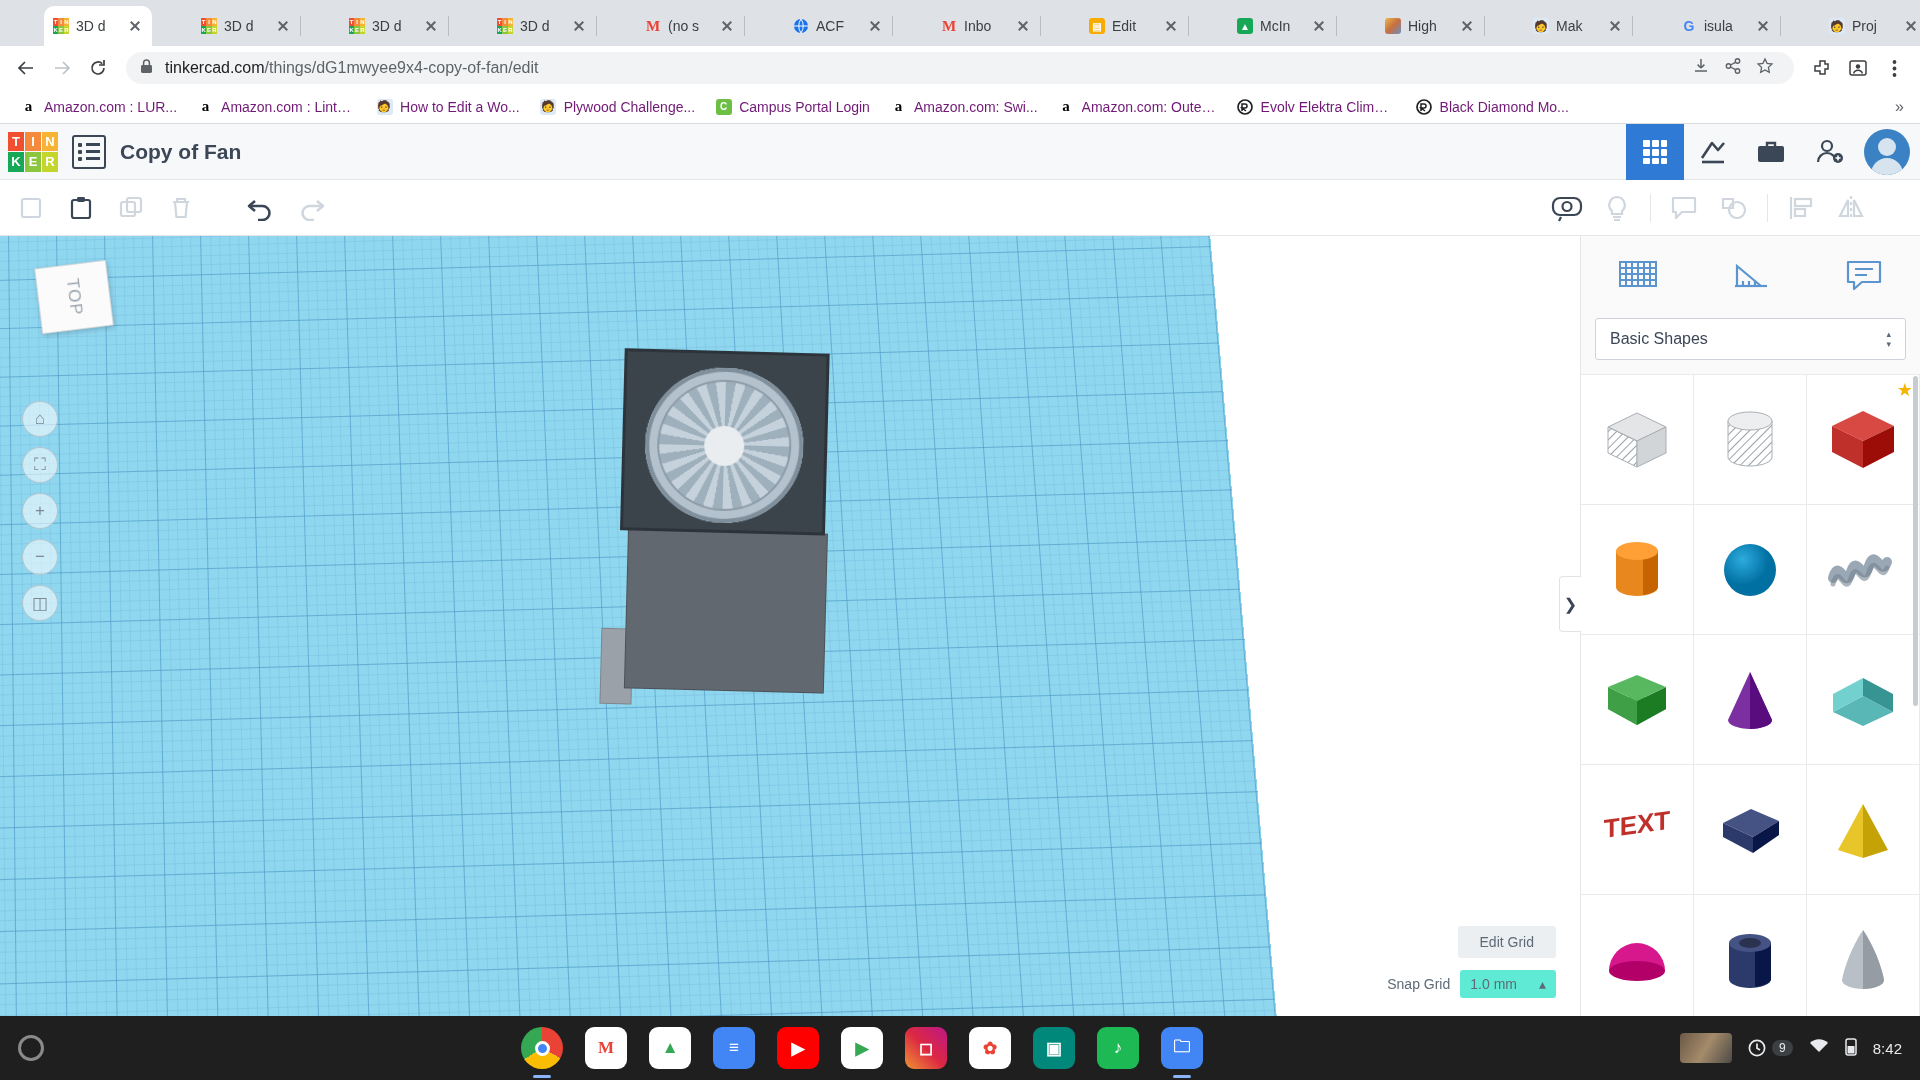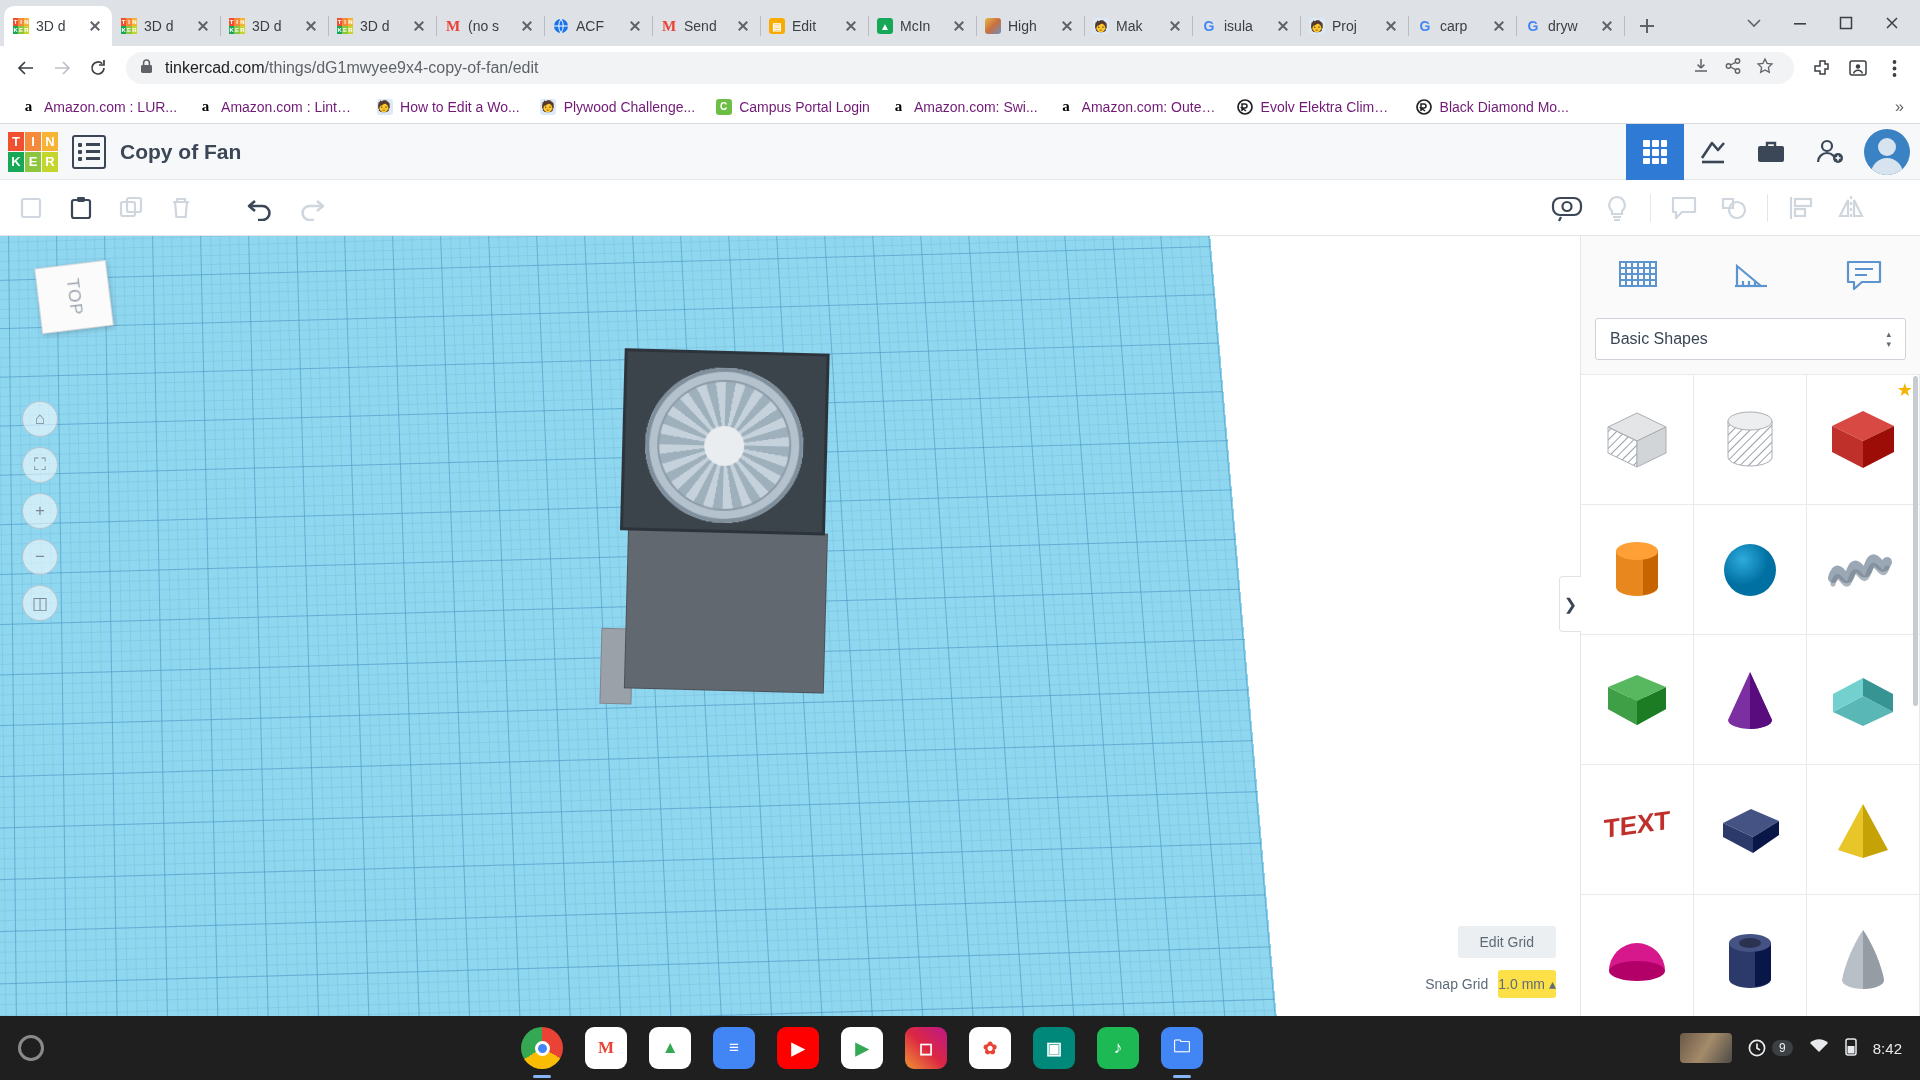--- a/index.html
+++ b/index.html
@@ -2,21 +2,21 @@
 <html><head>
 <meta charset="utf-8">
 <style>
   * { box-sizing: border-box; margin:0; padding:0; }
   html,body { width:1920px; height:1080px; overflow:hidden; font-family:"Liberation Sans", sans-serif; }
   body { background:#dee1e6; }
 
   
   .tabstrip { height:46px; background:#dee1e6; display:flex; align-items:flex-end; padding-left:4px; position:relative; }
   .tab { height:40px; min-width:0; width:108px; display:flex; align-items:center; gap:6px;
-         padding:0 8px; background:transparent; border-radius:10px 10px 0 0; position:relative; flex-shrink:0; }
+         padding:0 8px; background:transparent; border-radius:10px 10px 0 0; position:relative; flex-shrink:0;margin-left:40px; }
   .tab.active { background:#fff; }
   .tab:not(.active)::after { content:""; position:absolute; right:-1px; top:10px; height:20px; width:1px; background:#b9bcc0; }
   .tab.active::after { display:none; }
   .tab-fav { width:18px; height:18px; flex-shrink:0; display:flex; align-items:center; justify-content:center; font-size:11px; border-radius:3px; overflow:hidden; }
   .tab-title { font-size:14px; color:#3c4043; white-space:nowrap; overflow:hidden; flex:1;
                -webkit-mask-image:linear-gradient(to right,#000 70%,transparent 100%);
                mask-image:linear-gradient(to right,#000 70%,transparent 100%); }
   .tab-close { width:18px; height:18px; flex-shrink:0; position:relative; }
   .tab-close::before,.tab-close::after { content:""; position:absolute; left:3px; top:8px; width:12px; height:2px; background:#5f6368; }
   .tab-close::before { transform:rotate(45deg); }
@@ -102,21 +102,21 @@
              background:repeating-conic-gradient(#9fb0bd 0deg 9deg, #c5d2dc 9deg 18deg);
              box-shadow:inset 0 0 0 4px #7f8f9c, inset 0 0 0 12px #b4c2cd, inset 0 0 0 14px #8d9ba8;}
   .fanhub { position:absolute; left:50%; top:50%; width:40px;height:40px;margin:-20px 0 0 -20px;border-radius:50%;background:#e9edf0;}
   .body { position:absolute; left:8px; top:180px; width:200px; height:160px; background:#61686f; border:1px solid #4b5158;}
   .foot { position:absolute; left:-16px; top:280px; width:32px; height:76px; background:#9aa1a8; border:1px solid #7e858c;}
 
   .gridbtns { position:absolute; right:24px; bottom:18px; text-align:right; }
   .editgrid { display:inline-block; background:#eceff1; color:#5d6b78; font-size:14px; padding:8px 22px; border-radius:3px; }
   .snaprow { display:flex; align-items:center; gap:10px; justify-content:flex-end; margin-top:12px; }
   .snaplabel { font-size:14px; color:#5d6b78; }
-  .snapsel { background:#fde047; color:#5d6b78; font-size:14px; padding:6px 0; border-radius:3px; display:flex; gap:4px; align-items:center;}
+  .snapsel { background:#5eead4; color:#5d6b78; font-size:14px; padding:6px 10px; border-radius:3px; display:flex; gap:22px; align-items:center;}
 
   
   .rpanel { width:340px; background:#fafafa; border-left:1px solid #e4e7ea; display:flex; flex-direction:column; position:relative; }
   .rp-tabs { height:76px; display:flex; align-items:center; justify-content:space-around; background:#fafafa; }
   .rp-tab { width:60px;height:50px;display:flex;align-items:center;justify-content:center;color:#5b94cf;}
   .rp-select { margin:6px 14px 14px; height:42px; border:1px solid #cdd3d9; border-radius:3px; background:#fff;
                display:flex; align-items:center; padding:0 14px; font-size:16px; color:#3b4656; }
   .rp-select .caret { margin-left:auto; display:flex; flex-direction:column; gap:3px; color:#5d6b78; font-size:9px; line-height:7px;}
   .shapegrid { flex:1; display:grid; grid-template-columns:repeat(3,1fr); grid-auto-rows:130px; overflow:hidden; border-top:1px solid #e8eaec;}
   .shapecell { border-right:1px solid #e8eaec; border-bottom:1px solid #e8eaec; display:flex; align-items:center; justify-content:center; position:relative; background:#fff;}
@@ -211,21 +211,21 @@
             <path d="M1 8h14M8 1a12 12 0 0 1 0 14A12 12 0 0 1 8 1" stroke="#fff" stroke-width="1" fill="none"></path>
           </svg>
         </span>
         <span class="tab-title">ACF</span>
         <span class="tab-close"></span>
       </div>
       <div class="tab">
         <span class="tab-fav">
           <span class="fav-gm">M</span>
         </span>
-        <span class="tab-title">Send</span>
+        <span class="tab-title">Inbo</span>
         <span class="tab-close"></span>
       </div>
       <div class="tab">
         <span class="tab-fav">
           <span class="fav-sq" style="background: rgb(249, 171, 0);">▤</span>
         </span>
         <span class="tab-title">Edit</span>
         <span class="tab-close"></span>
       </div>
       <div class="tab">

